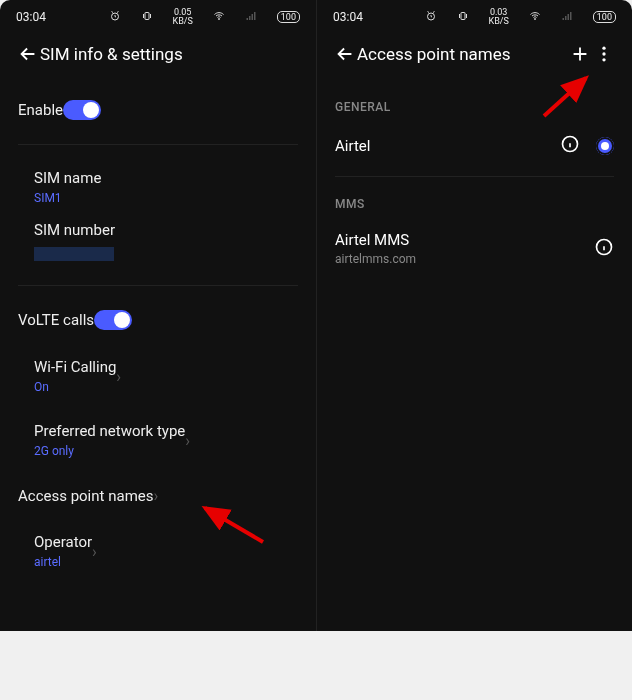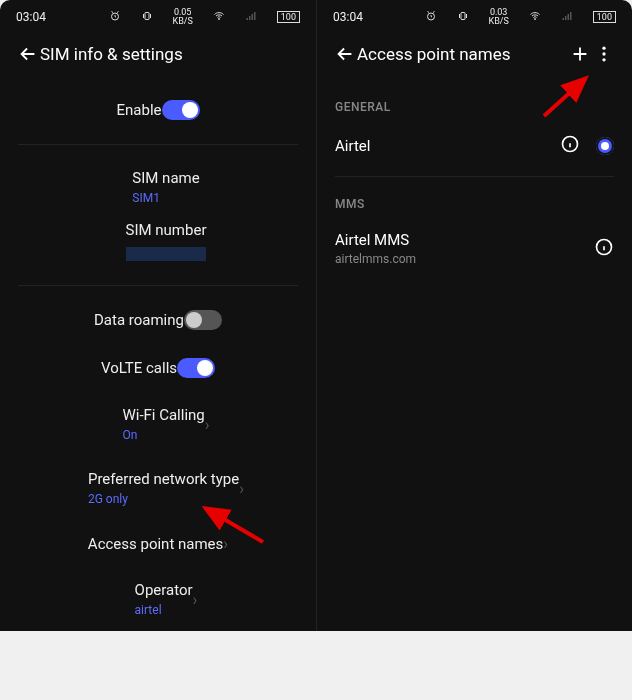--- a/index.html
+++ b/index.html
@@ -33,21 +33,21 @@
     }
     .statusbar .right {
       display: flex;
       align-items: center;
       gap: 20px;
       font-size: 10px;
     }
     .statusbar .speed-block { line-height: 1; text-align: center; font-size: 9px; }
     .battery-pill {
       border: 1px solid #ddd;
-      border-radius: 0;
+      border-radius: 5px;
       padding: 0 3px;
       font-size: 9px;
       display: inline-flex;
       align-items: center;
     }
     .signal { color: #666; }
     .appbar {
       display: flex;
       align-items: center;
       padding: 10px 16px 20px;
@@ -63,21 +63,21 @@
       align-items: center;
       justify-content: center;
       width: 24px;
       height: 24px;
       cursor: pointer;
     }
     .content { padding: 0 18px; }
     .row {
       display: flex;
       align-items: center;
-      justify-content: center;
+      justify-content: flex-start;
       padding: 14px 0;
     }
     .row .text-col { display: flex; flex-direction: column; gap: 4px; margin-left: 16px; }
     .label { font-size: 15px; color: #eee; }
     .sublabel { font-size: 12px; color: #5a6cff; }
     .section-break {
       border: none;
       border-top: 1px solid #222;
       margin: 10px 0;
     }
@@ -213,26 +213,20 @@
         <div class="sublabel">SIM1</div>
       </div>
     </div>
     <div class="row" style="padding-top:8px">
       <div class="text-col">
         <div class="label">SIM number</div>
         <div class="redacted"></div>
       </div>
     </div>
     <hr class="section-break">
-    <div class="row">
-      <div class="label">Data roaming</div>
-      <div class="toggle off">
-          <div class="knob"></div>
-        </div>
-    </div>
     <div class="row">
       <div class="label">VoLTE calls</div>
       <div class="toggle on">
           <div class="knob"></div>
         </div>
     </div>
     <div class="row">
       <div class="text-col">
         <div class="label">Wi-Fi Calling</div>
         <div class="sublabel">On</div>

